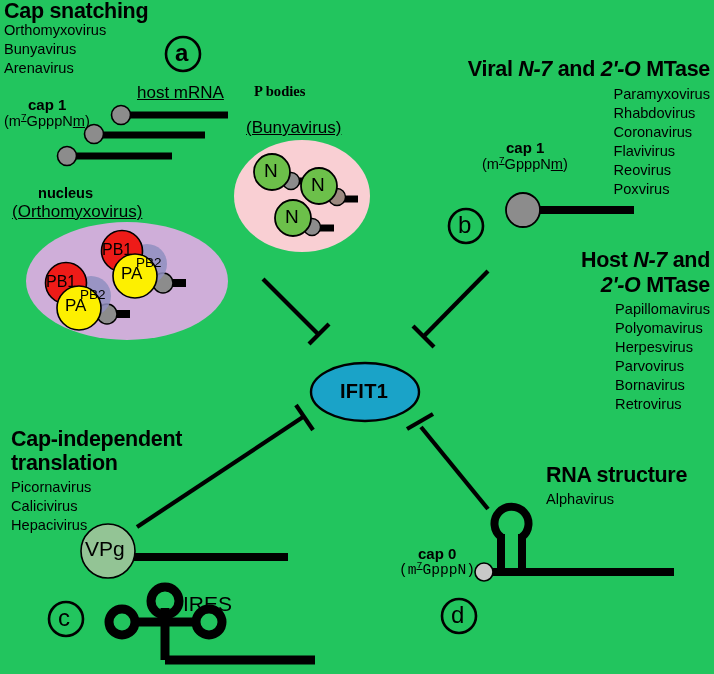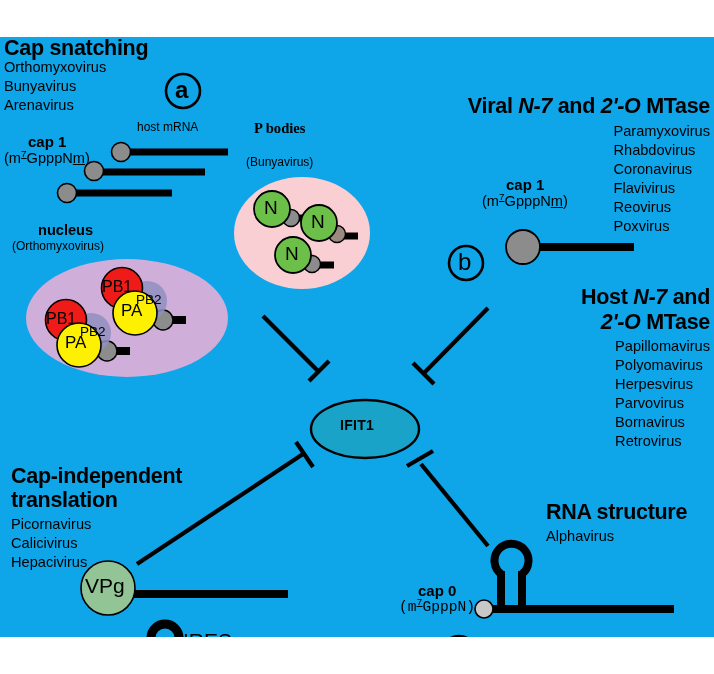--- a/index.html
+++ b/index.html
@@ -7,24 +7,23 @@
     padding: 0;
     background: #ffffff;
   }
   body {
     font-family: "Liberation Sans", sans-serif;
     color: #000000;
   }
   #figure {
     position: relative;
     width: 714px;
-    height: 600px;
-    background: #0ea5e9;
+    height: 674px;
+    background: #22c55e;
     overflow: hidden;
-    margin-top: 37px;
   }
   .svg-layer {
     position: absolute;
     top: 0; left: 0;
     width: 714px;
     height: 674px;
   }
   .txt {
     position: absolute;
     white-space: nowrap;
@@ -34,21 +33,22 @@
     font-weight: bold;
     font-size: 21.5px;
     letter-spacing: -0.3px;
   }
   .hd-sm {
     font-weight: bold;
     font-size: 19.5px;
     letter-spacing: -0.2px;
   }
   .sub {
-    font-size: 12px;
+    font-size: 17px;
+    text-decoration: underline;
   }
   .sublist {
     font-size: 14.6px;
     line-height: 1.30;
   }
   .capbold {
     font-weight: bold;
     font-size: 15px;
   }
   .capsub {
@@ -265,21 +265,21 @@
 
   <div class="txt sublist right-align" style="right:4px; top:300px;">
     <div>Papillomavirus</div>
     <div>Polyomavirus</div>
     <div>Herpesvirus</div>
     <div>Parvovirus</div>
     <div>Bornavirus</div>
     <div>Retrovirus</div>
   </div>
 
-  <div class="txt" style="left:340px; top:381px; font-size:14px; font-weight:bold; letter-spacing:0.3px;">IFIT1</div>
+  <div class="txt" style="left:340px; top:381px; font-size:20px; font-weight:bold; letter-spacing:0.3px;">IFIT1</div>
 
   <div class="txt hd" style="left:11px; top:452px;">translation</div>
   <div class="txt hd" style="left:11px; top:428px;">Cap-independent</div>
 
   <div class="txt sublist" style="left:11px; top:478px;">
     <div>Picornavirus</div>
     <div>Calicivirus</div>
     <div>Hepacivirus</div>
   </div>
 

